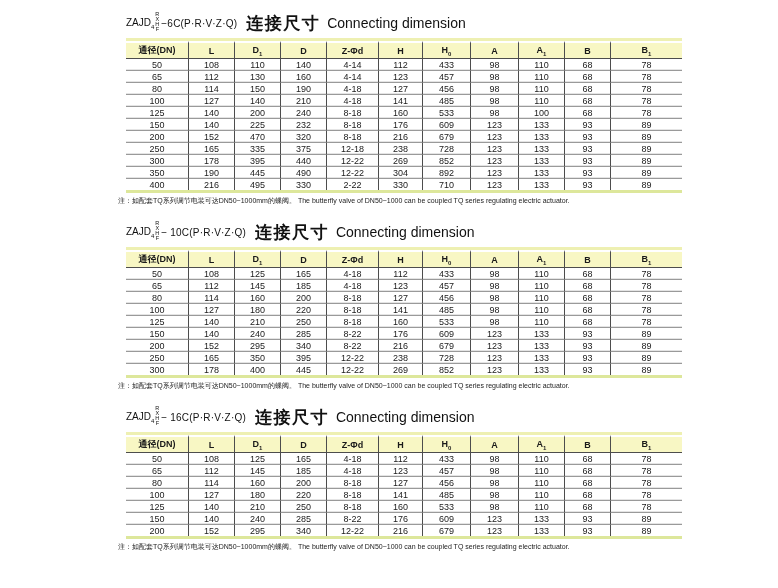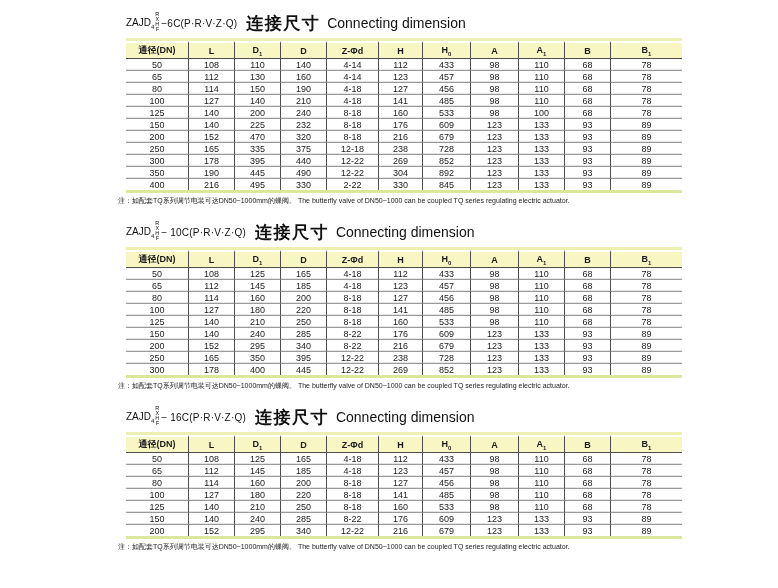--- a/index.html
+++ b/index.html
@@ -235,21 +235,21 @@
             <td>93</td>
             <td>89</td>
           </tr>
           <tr>
             <td>400</td>
             <td>216</td>
             <td>495</td>
             <td>330</td>
             <td>2-22</td>
             <td>330</td>
-            <td>845</td>
+            <td>710</td>
             <td>123</td>
             <td>133</td>
             <td>93</td>
             <td>89</td>
           </tr>
         </tbody>
       </table>
     <div class="note">注：如配套TQ系列调节电装可达DN50~1000mm的蝶阀。 The butterfly valve of DN50~1000 can be coupled TQ series regulating electric actuator.</div>
   </div>
 

